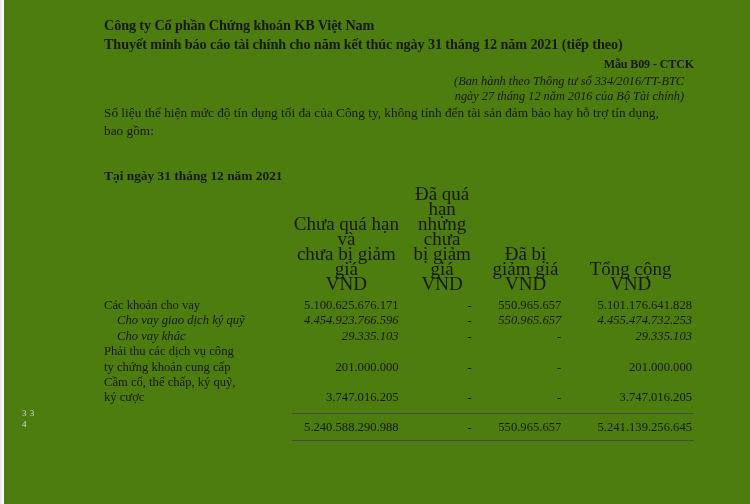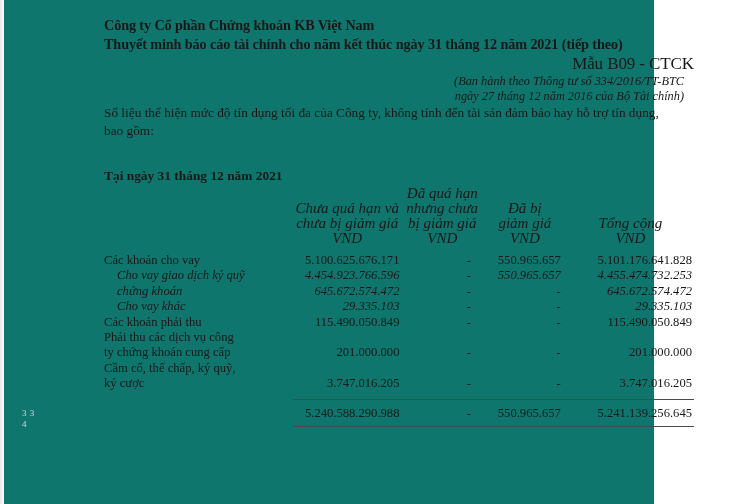--- a/index.html
+++ b/index.html
@@ -10,42 +10,42 @@
   body {
     width: 750px;
     height: 504px;
     overflow: hidden;
     font-family: "Liberation Serif", "DejaVu Serif", serif;
     color: #181818;
     -webkit-font-smoothing: antialiased;
   }
   .page {
     position: relative;
-    width: 654px;
+    width: 750px;
     height: 504px;
-    background: #0f766e;
+    background: #4d7c0f;
   }
 
   
   .letterhead {
     position: absolute;
     left: 104px;
     top: 16px;
     width: 590px;
   }
   .lh-line {
     font-weight: bold;
     font-size: 14.2px;
     line-height: 19px;
     letter-spacing: -0.1px;
     white-space: nowrap;
   }
   .lh-form {
-    font-weight: normal;
-    font-size: 17px;
+    font-weight: bold;
+    font-size: 12px;
     line-height: 20px;
     text-align: right;
     letter-spacing: -0.1px;
   }
   .lh-circ {
     font-style: italic;
     font-size: 12.3px;
     line-height: 15px;
     text-align: right;
     padding-right: 10px;
@@ -88,25 +88,24 @@
   .c-label { width: 182px; }
   .c-1     { width: 110px; }
   .c-2     { width:  82px; }
   .c-3     { width:  82px; }
   .c-4     { width: 134px; }
 
   
   thead td {
     text-align: center;
     font-weight: bold;
-    font-size: 15px;
+    font-size: 19px;
     line-height: 15px;
     vertical-align: bottom;
     padding-bottom: 2px;
-    font-style: italic;
   }
   thead td.c-label { text-align: left; }
   .hdr-unit { display: block; }
 
   
   tbody td {
     line-height: 15.4px;
     height: 15.4px;
   }
   td.num {
@@ -226,39 +225,25 @@
           <td class="num c-4">5.101.176.641.828</td>
         </tr>
         <tr class="italic">
           <td class="lbl c-label">Cho vay giao dịch ký quỹ</td>
           <td class="num c-1">4.454.923.766.596</td>
           <td class="num c-2">-</td>
           <td class="num c-3">550.965.657</td>
           <td class="num c-4">4.455.474.732.253</td>
         </tr>
         <tr class="italic">
-          <td class="lbl c-label">chứng khoán</td>
-          <td class="num c-1">645.672.574.472</td>
-          <td class="num c-2">-</td>
-          <td class="num c-3">-</td>
-          <td class="num c-4">645.672.574.472</td>
-        </tr>
-        <tr class="italic">
           <td class="lbl c-label">Cho vay khác</td>
           <td class="num c-1">29.335.103</td>
           <td class="num c-2">-</td>
           <td class="num c-3">-</td>
           <td class="num c-4">29.335.103</td>
-        </tr>
-        <tr class="">
-          <td class="lbl c-label">Các khoản phải thu</td>
-          <td class="num c-1">115.490.050.849</td>
-          <td class="num c-2">-</td>
-          <td class="num c-3">-</td>
-          <td class="num c-4">115.490.050.849</td>
         </tr>
         <tr class="">
           <td class="lbl c-label">Phải thu các dịch vụ công</td>
           <td class="num c-1"></td>
           <td class="num c-2"></td>
           <td class="num c-3"></td>
           <td class="num c-4"></td>
         </tr>
         <tr class="">
           <td class="lbl c-label">ty chứng khoán cung cấp</td>

